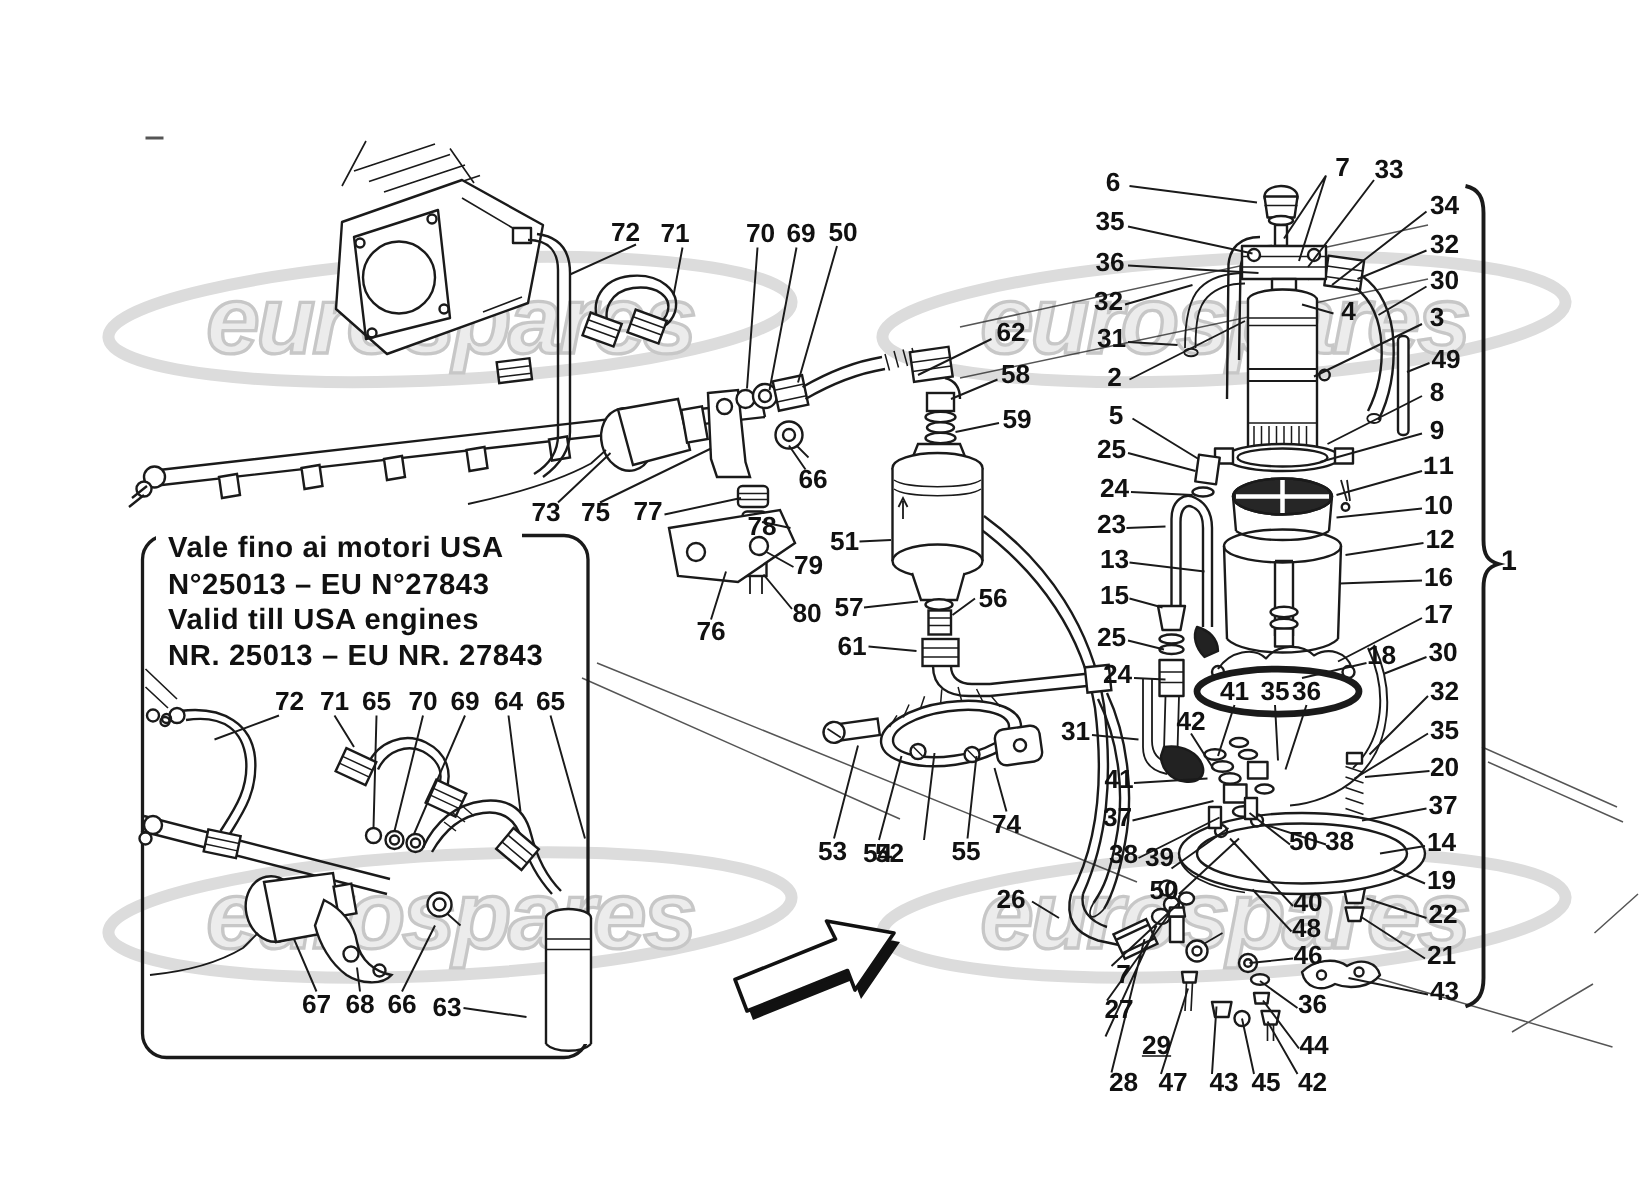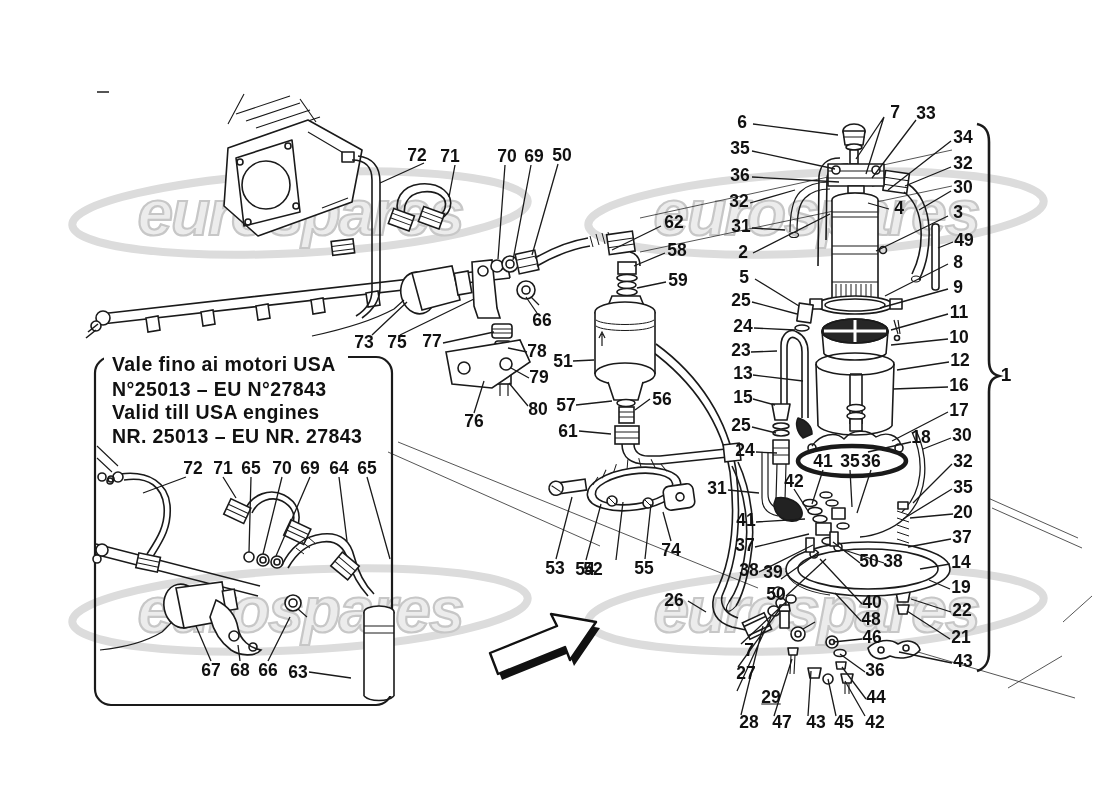--- a/index.html
+++ b/index.html
@@ -444,21 +444,21 @@
       <span class="callout" style="left: 450px; top: 156px;">71</span>
       <span class="callout" style="left: 507px; top: 156px;">70</span>
       <span class="callout" style="left: 534px; top: 156px;">69</span>
       <span class="callout" style="left: 562px; top: 155px;">50</span>
       <span class="callout" style="left: 674px; top: 222px;">62</span>
       <span class="callout" style="left: 677px; top: 250px;">58</span>
       <span class="callout" style="left: 678px; top: 280px;">59</span>
       <span class="callout" style="left: 364px; top: 342px;">73</span>
       <span class="callout" style="left: 397px; top: 342px;">75</span>
       <span class="callout" style="left: 432px; top: 341px;">77</span>
-      <span class="callout" style="left: 537px; top: 351px;">78</span>
+      <span class="callout" style="left: 508px; top: 351px;">78</span>
       <span class="callout" style="left: 539px; top: 377px;">79</span>
       <span class="callout" style="left: 538px; top: 409px;">80</span>
       <span class="callout" style="left: 474px; top: 421px;">76</span>
       <span class="callout" style="left: 542px; top: 320px;">66</span>
       <span class="callout" style="left: 563px; top: 361px;">51</span>
       <span class="callout" style="left: 566px; top: 405px;">57</span>
       <span class="callout" style="left: 662px; top: 399px;">56</span>
       <span class="callout" style="left: 568px; top: 431px;">61</span>
       <span class="callout" style="left: 742px; top: 122px;">6</span>
       <span class="callout" style="left: 895px; top: 112px;">7</span>
@@ -470,21 +470,21 @@
       <span class="callout" style="left: 740px; top: 175px;">36</span>
       <span class="callout" style="left: 739px; top: 201px;">32</span>
       <span class="callout" style="left: 741px; top: 226px;">31</span>
       <span class="callout" style="left: 743px; top: 252px;">2</span>
       <span class="callout" style="left: 744px; top: 277px;">5</span>
       <span class="callout" style="left: 899px; top: 208px;">4</span>
       <span class="callout" style="left: 958px; top: 212px;">3</span>
       <span class="callout" style="left: 964px; top: 240px;">49</span>
       <span class="callout" style="left: 958px; top: 262px;">8</span>
       <span class="callout" style="left: 958px; top: 287px;">9</span>
-      <span class="callout" style="left: 959px; top: 312px;">11</span>
+      <span class="callout" style="left: 959px; top: 312px; font-family: Liberation Mono, monospace;">11</span>
       <span class="callout" style="left: 959px; top: 337px;">10</span>
       <span class="callout" style="left: 960px; top: 360px;">12</span>
       <span class="callout" style="left: 959px; top: 385px;">16</span>
       <span class="callout" style="left: 959px; top: 410px;">17</span>
       <span class="callout" style="left: 741px; top: 300px;">25</span>
       <span class="callout" style="left: 743px; top: 326px;">24</span>
       <span class="callout" style="left: 741px; top: 350px;">23</span>
       <span class="callout" style="left: 743px; top: 373px;">13</span>
       <span class="callout" style="left: 743px; top: 397px;">15</span>
       <span class="callout" style="left: 741px; top: 425px;">25</span>

